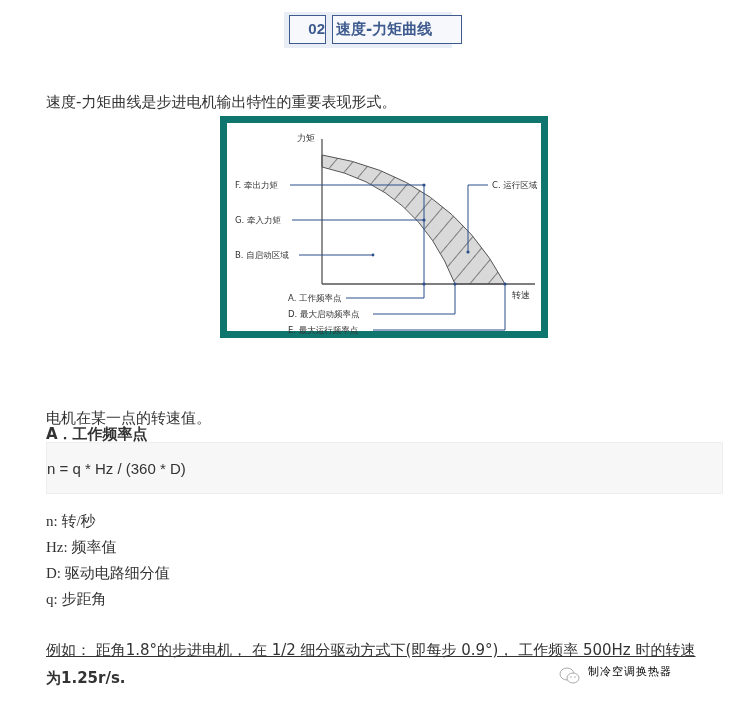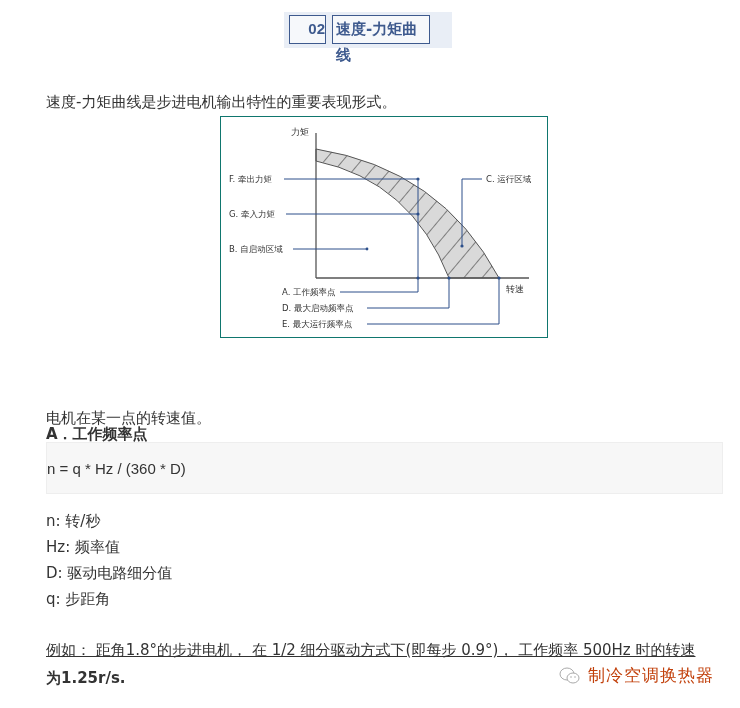--- a/index.html
+++ b/index.html
@@ -6,34 +6,34 @@
   body {
     width:740px; height:708px; background:#ffffff; position:relative; overflow:hidden;
     font-family:"DejaVu Sans","Liberation Sans",sans-serif; color:#333333;
   }
   .abs { position:absolute; }
   
   .badge-bg { left:284px; top:12px; width:168px; height:36px; background:#e9eef6; }
   .badge-num { left:289px; top:15px; width:37px; height:29px; border:1.5px solid #3e5a8e; background:#f6f8fb;
     box-sizing:border-box; color:#3e5a8e; font-weight:bold; font-size:15px; line-height:26px; text-align:right;
     font-family:"Liberation Sans",sans-serif; }
-  .badge-title { left:332px; top:15px; width:98px; height:29px; border:1.5px solid #3e5a8e; background:#f6f8fb;
+  .badge-title { left:332px; top:15px; width:130px; height:29px; border:1.5px solid #3e5a8e; background:#f6f8fb;
     box-sizing:border-box; color:#3e5a8e; font-weight:bold; font-size:15px; line-height:26px; padding-left:3px; }
   .txt { font-size:15px; line-height:20px; color:#333; white-space:nowrap; }
   .intro { left:46px; top:92px; }
   .h-a { left:46px; top:380px; font-weight:bold; font-size:15px;margin-top:44px; }
   .desc { left:46px; top:408px; }
   .code { left:46px; top:442px; width:677px; height:52px; background:#f7f7f7; border:1px solid #eeeeee; box-sizing:border-box; }
   .code span { position:absolute; left:0; top:17px; font-family:"Liberation Sans",sans-serif; font-size:15px; color:#333; }
-  .var { left:46px; font-size:15px; }
+  .var { left:46px; font-size:15px;font-family:Liberation Serif, serif; }
   .example { left:46px; top:640px;text-decoration:underline; }
   .example2 { left:46px; top:668px;font-weight:bold; }
-  .wm { left:566px; top:664px; color:#c2410c; font-size:17px; letter-spacing:1px; }
+  .wm { left:566px; top:664px; color:#000000; font-size:11px; letter-spacing:1px; }
   .wm-icon { left:558px; top:666px; width:24px; height:20px; }
-  .diagram { left:220px; top:116px; width:328px; height:222px; border:1px solid #0f766e; box-sizing:border-box; background:#fff; }
+  .diagram { left:220px; top:116px; width:328px; height:222px; border:7px solid #0f766e; box-sizing:border-box; background:#fff; }
   svg text { font-family:"DejaVu Sans","Liberation Sans",sans-serif; }
 </style>
 </head>
 <body>
 
 <div class="abs badge-bg"></div>
 <div class="abs badge-num">02</div>
 <div class="abs badge-title">速度-力矩曲线</div>
 
 <div class="abs txt intro">速度-力矩曲线是步进电机输出特性的重要表现形式。</div>

